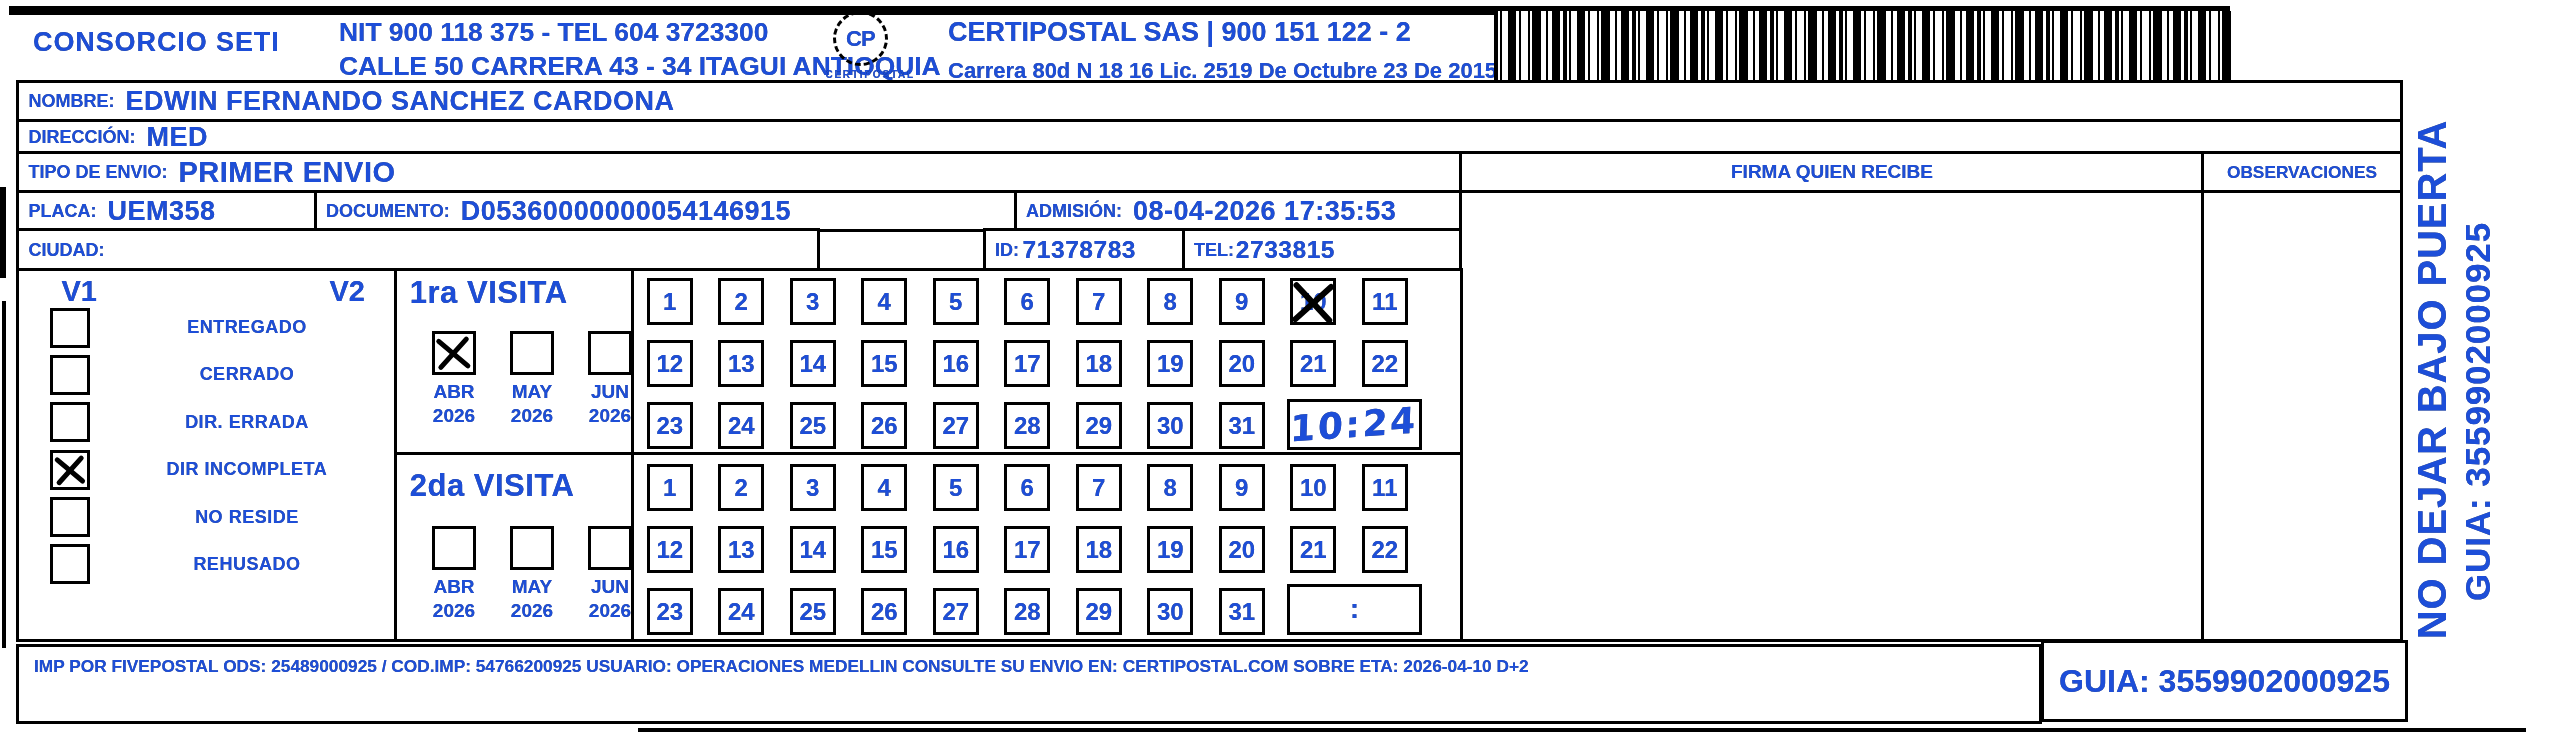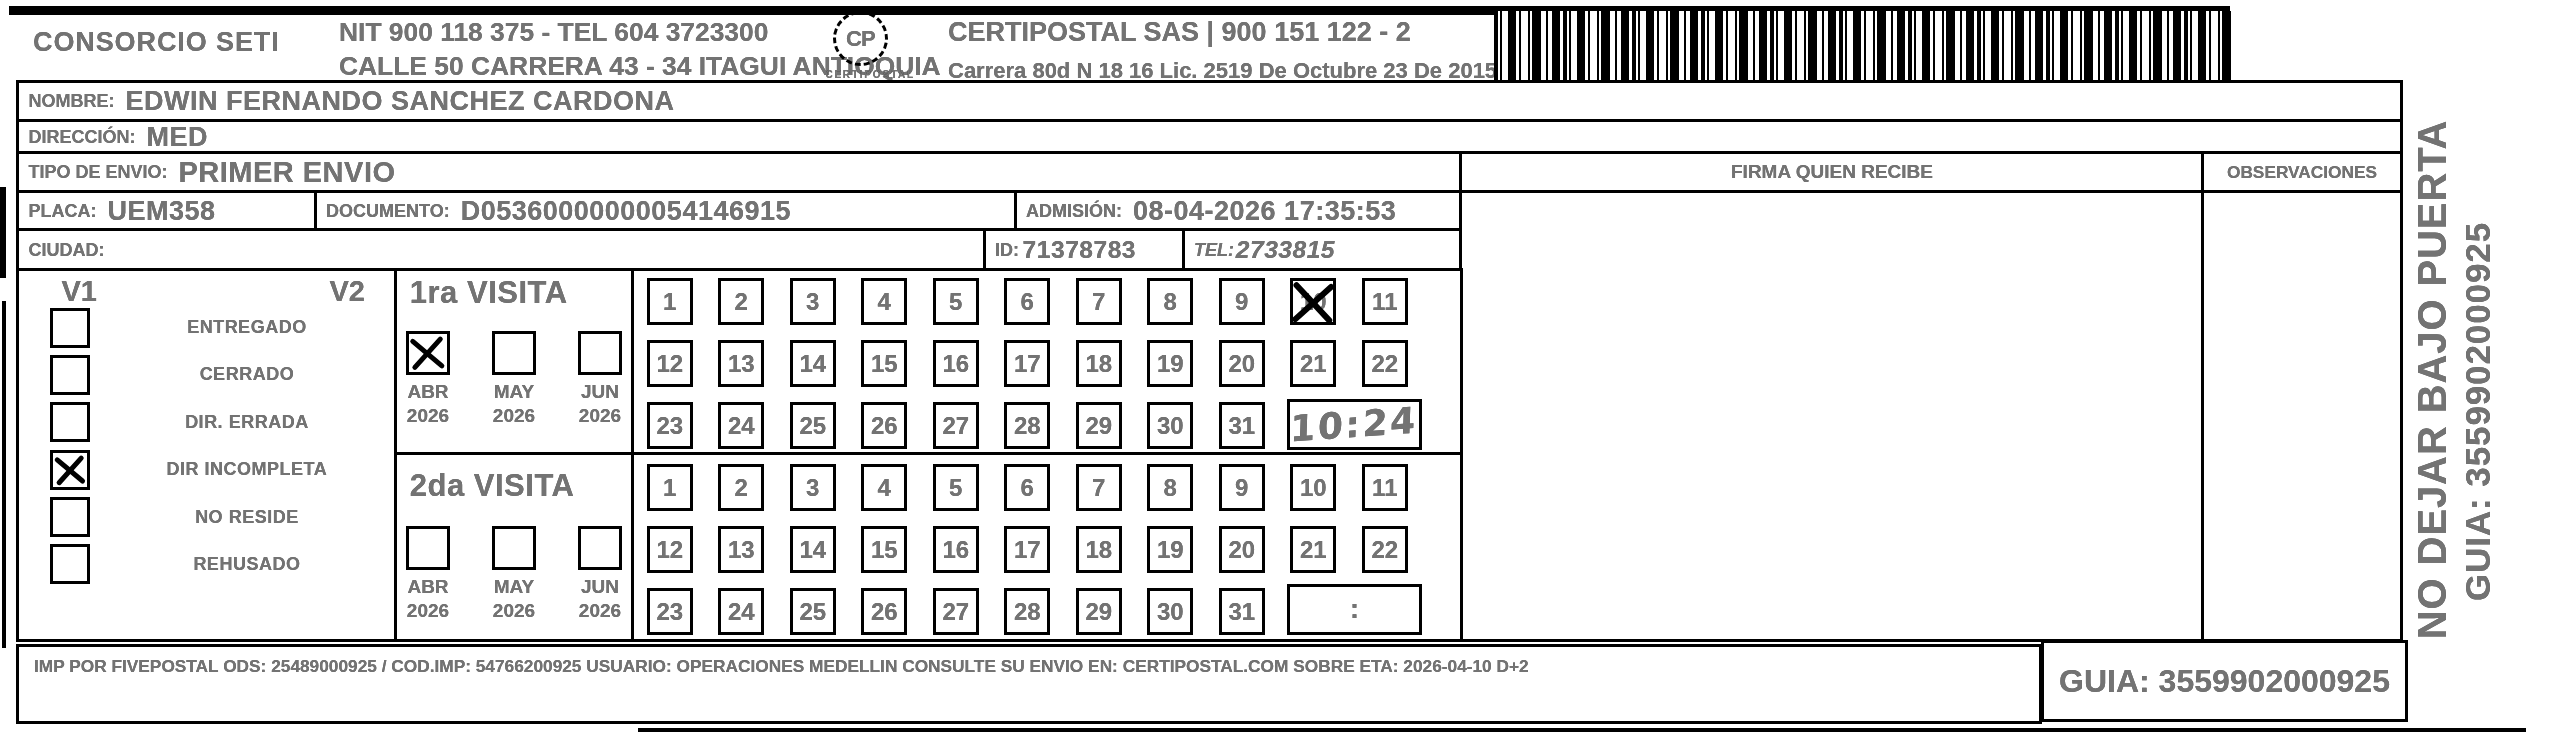--- a/index.html
+++ b/index.html
@@ -1,16 +1,16 @@
 <!DOCTYPE html>
 <html style="font-size:14.6px"><head>
 <meta charset="utf-8">
 <style>
   html,body{margin:0;padding:0;background:#e8e8e8;}
-  .page{position:relative;width:2576px;height:735px;background:#fff;color:#737373;
+  .page{position:relative;width:2576px;height:735px;background:#fff;color:#1d4ed8;
         font-family:"Liberation Sans","DejaVu Sans",sans-serif;font-weight:700;overflow:hidden;
         text-shadow:0 0 0.5px rgba(0,0,0,.65);}
   .abs{position:absolute;}
   .bar{position:absolute;background:#000;}
   .cell{position:absolute;border:3.6px solid #000;background:#fff;box-sizing:border-box;
         display:flex;align-items:center;padding:0 9px;white-space:nowrap;overflow:hidden;}
   .lbl{font-size:18px;margin-right:11px;}
   .val{font-size:27px;letter-spacing:0.5px;}
   .ctr{justify-content:center;padding:0;}
   
@@ -35,21 +35,21 @@
   .checked::after{transform:rotate(-48deg);}
   
   .vhead{font-size:29px;}
   .srows{position:absolute;inset:0;display:flex;flex-direction:column;gap:6.4px;padding-top:36px;}
   .srow{display:flex;align-items:center;height:41px;}
   .srow .cb{margin-left:31px;}
   .srow .cb:last-child{margin-left:0;margin-right:29px;}
   .slabel{flex:1;text-align:center;font-size:18px;letter-spacing:0.5px;}
   
   .vtitle{position:absolute;left:12.8px;font-size:31px;letter-spacing:0.5px;}
-  .months{position:absolute;left:1px;display:flex;gap:26px;}
+  .months{position:absolute;left:27px;display:flex;gap:18px;}
   .month{display:flex;flex-direction:column;align-items:center;width:60px;}
   .month .cb{width:44px;height:44px;}
   .mlabel{font-size:19px;margin-top:6.4px;}
   .myear{font-size:19px;margin-top:1.8px;}
   .days{position:absolute;left:12.8px;display:flex;gap:25.5px;}
   .day{position:relative;width:46px;height:47px;border:3.6px solid #000;box-sizing:border-box;flex:none;
        display:flex;align-items:center;justify-content:center;font-size:24px;}
   .day.crossed::before,.day.crossed::after{content:"";position:absolute;left:-18%;top:46%;width:136%;height:5.5px;
        background:#000;border-radius:3.6px;}
   .day.crossed::before{transform:rotate(47deg);}
@@ -113,28 +113,28 @@
   </div>
   <div class="cell" style="left:314px;top:190px;width:704px;height:42px;">
     <span class="lbl">DOCUMENTO:</span>
     <span class="val">D05360000000054146915</span>
   </div>
   <div class="cell" style="left:1014px;top:190px;width:449px;height:42px;">
     <span class="lbl">ADMISIÓN:</span>
     <span class="val">08-04-2026 17:35:53</span>
   </div>
 
-  <div class="cell" style="left:16.4px;top:228px;width:970px;height:44px;">
+  <div class="cell" style="left:16.4px;top:228px;width:804px;height:44px;">
     <span class="lbl">CIUDAD:</span>
   </div>
   <div class="cell" style="left:983px;top:228px;width:202px;height:44px;">
     <span class="lbl" style="margin-right:3.6px;">ID:</span>
     <span class="val" style="font-size:24.6px;">71378783</span>
   </div>
-  <div class="cell" style="left:1182px;top:228px;width:281px;height:44px;font-style:italic;">
+  <div class="cell" style="left:1182px;top:228px;width:281px;height:44px;">
     <span class="lbl" style="margin-right:1.8px;">TEL:</span>
     <span class="val" style="font-size:24.6px;">2733815</span>
   </div>
 
   <div class="cell" style="left:1459px;top:190px;width:746px;height:452px;"></div>
   <div class="cell" style="left:2201px;top:190px;width:202px;height:452px;"></div>
 
   <div class="cell" style="left:16.4px;top:268px;width:459px;height:374px;padding:0;">
     <div class="abs vhead" style="left:42px;top:3.6px;">V1</div>
     <div class="abs vhead" style="left:310px;top:3.6px;">V2</div>

